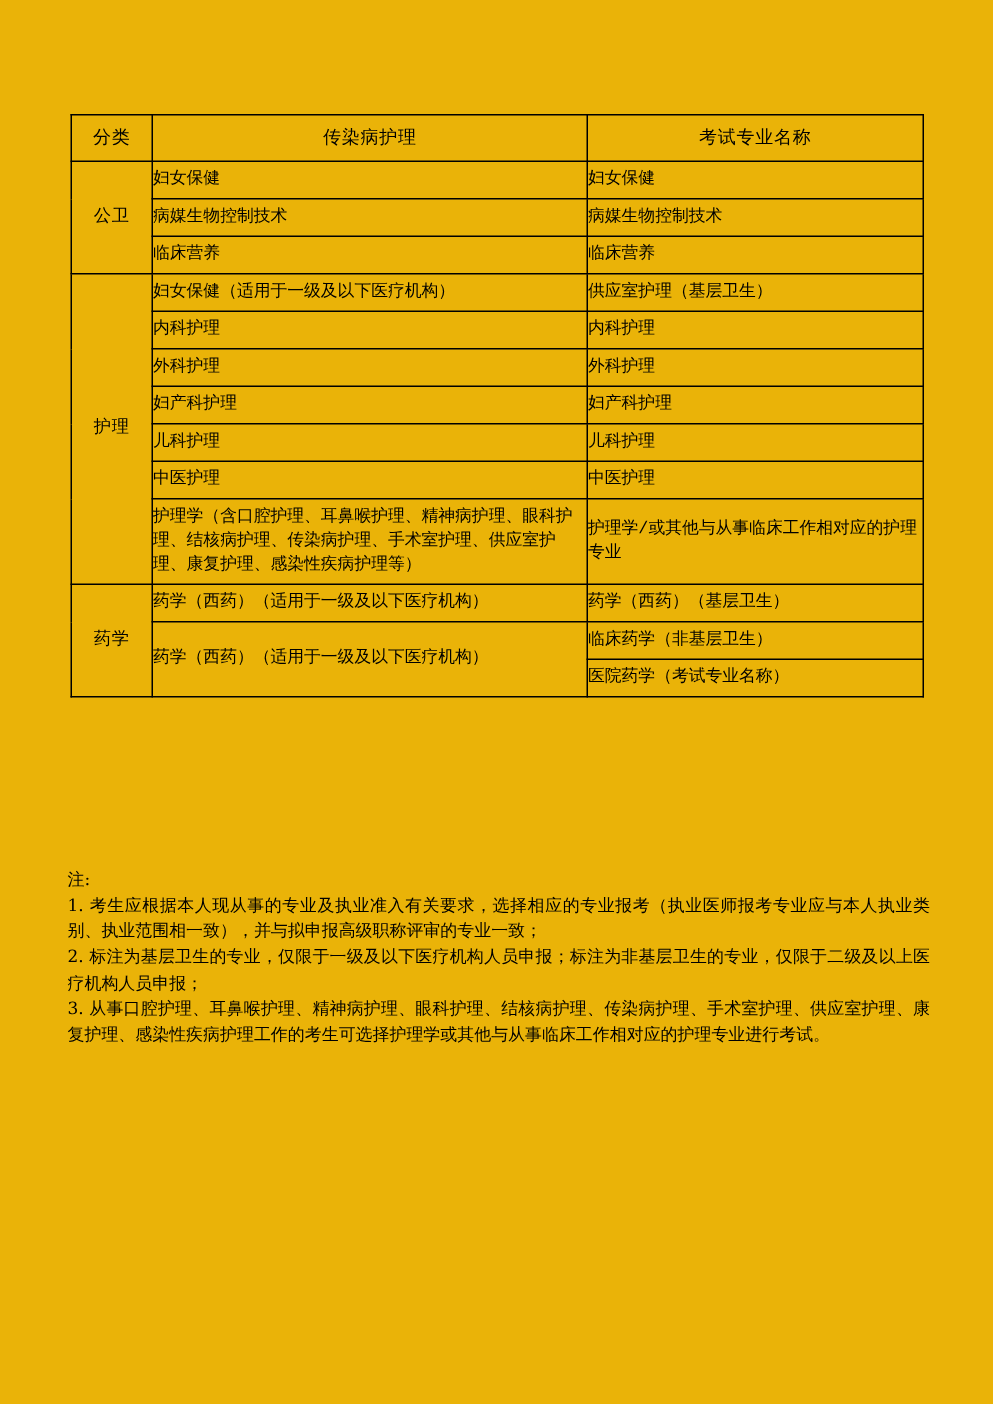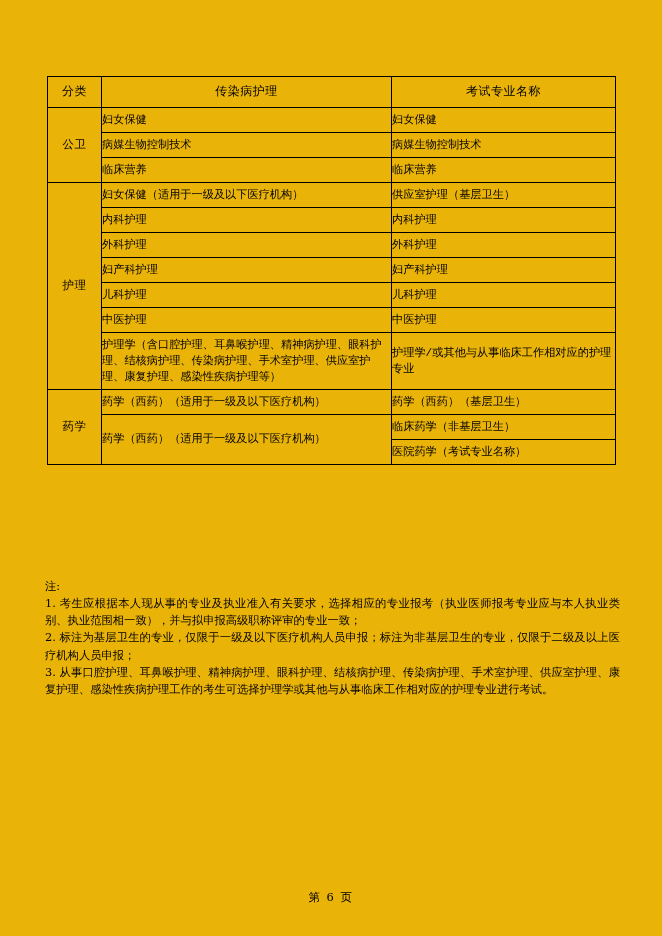--- a/index.html
+++ b/index.html
@@ -253,17 +253,14 @@
     </table>
   </div>
 
   <div class="notes">
     <span class="note-line">注:</span>
     <span class="note-line">1. 考生应根据本人现从事的专业及执业准入有关要求，选择相应的专业报考（执业医师报考专业应与本人执业类别、执业范围相一致），并与拟申报高级职称评审的专业一致；</span>
     <span class="note-line">2. 标注为基层卫生的专业，仅限于一级及以下医疗机构人员申报；标注为非基层卫生的专业，仅限于二级及以上医疗机构人员申报；</span>
     <span class="note-line">3. 从事口腔护理、耳鼻喉护理、精神病护理、眼科护理、结核病护理、传染病护理、手术室护理、供应室护理、康复护理、感染性疾病护理工作的考生可选择护理学或其他与从事临床工作相对应的护理专业进行考试。</span>
   </div>
 
-  <div class="footer">
-    <span>第 6 页</span>
-  </div>
 
 </div>
 
 </body></html>

